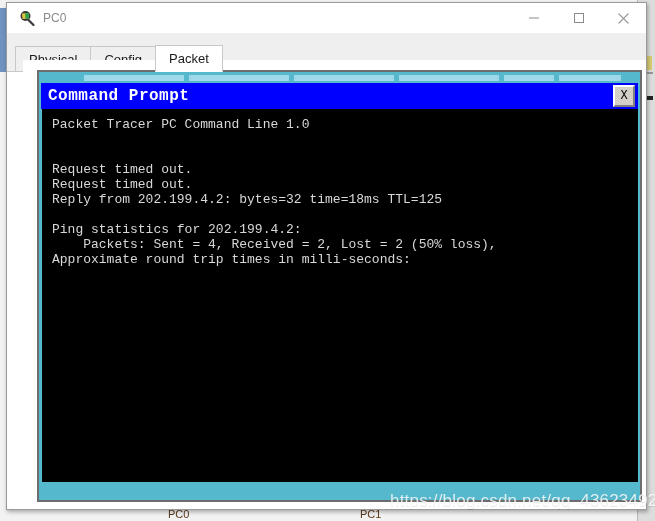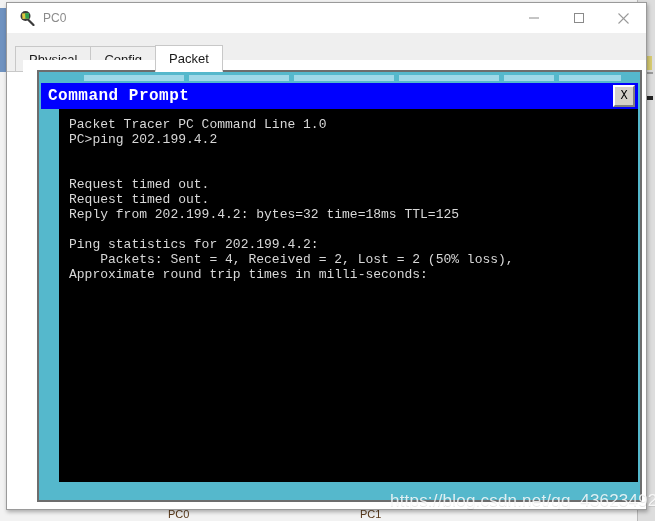--- a/index.html
+++ b/index.html
@@ -215,21 +215,21 @@
     display: flex;
     align-items: center;
     justify-content: center;
     font-family: "Liberation Mono", monospace;
     font-size: 12px;
     color: #000000;
     box-sizing: border-box;
   }
   #cmd-screen {
     position: absolute;
-    left: 20px; top: 37px;
+    left: 3px; top: 37px;
     right: 2px;
     height: 373px;
     background: #000000;
     overflow: hidden;
     padding: 8px 0 8px 10px;
     box-sizing: border-box;
   }
   .term-line {
     font-family: "Liberation Mono", monospace;
     font-size: 13px;
@@ -320,21 +320,20 @@
         <div class="tool-seg" style="left:520px;width:62px;"></div>
       </div>
 
       <div id="cmd-titlebar">
         <div id="cmd-title-text">Command Prompt</div>
         <div id="cmd-close">X</div>
       </div>
 
       <div id="cmd-screen">
         <div class="term-line">Packet Tracer PC Command Line 1.0</div>
-        <div class="term-line">PC&gt;ping 202.199.4.2</div>
         <div class="term-line"></div>
         <div class="term-line"></div>
         <div class="term-line">Request timed out.</div>
         <div class="term-line">Request timed out.</div>
         <div class="term-line">Reply from 202.199.4.2: bytes=32 time=18ms TTL=125</div>
         <div class="term-line"></div>
         <div class="term-line">Ping statistics for 202.199.4.2:</div>
         <div class="term-line">    Packets: Sent = 4, Received = 2, Lost = 2 (50% loss),</div>
         <div class="term-line">Approximate round trip times in milli-seconds:</div>
         <div class="term-line"></div>

